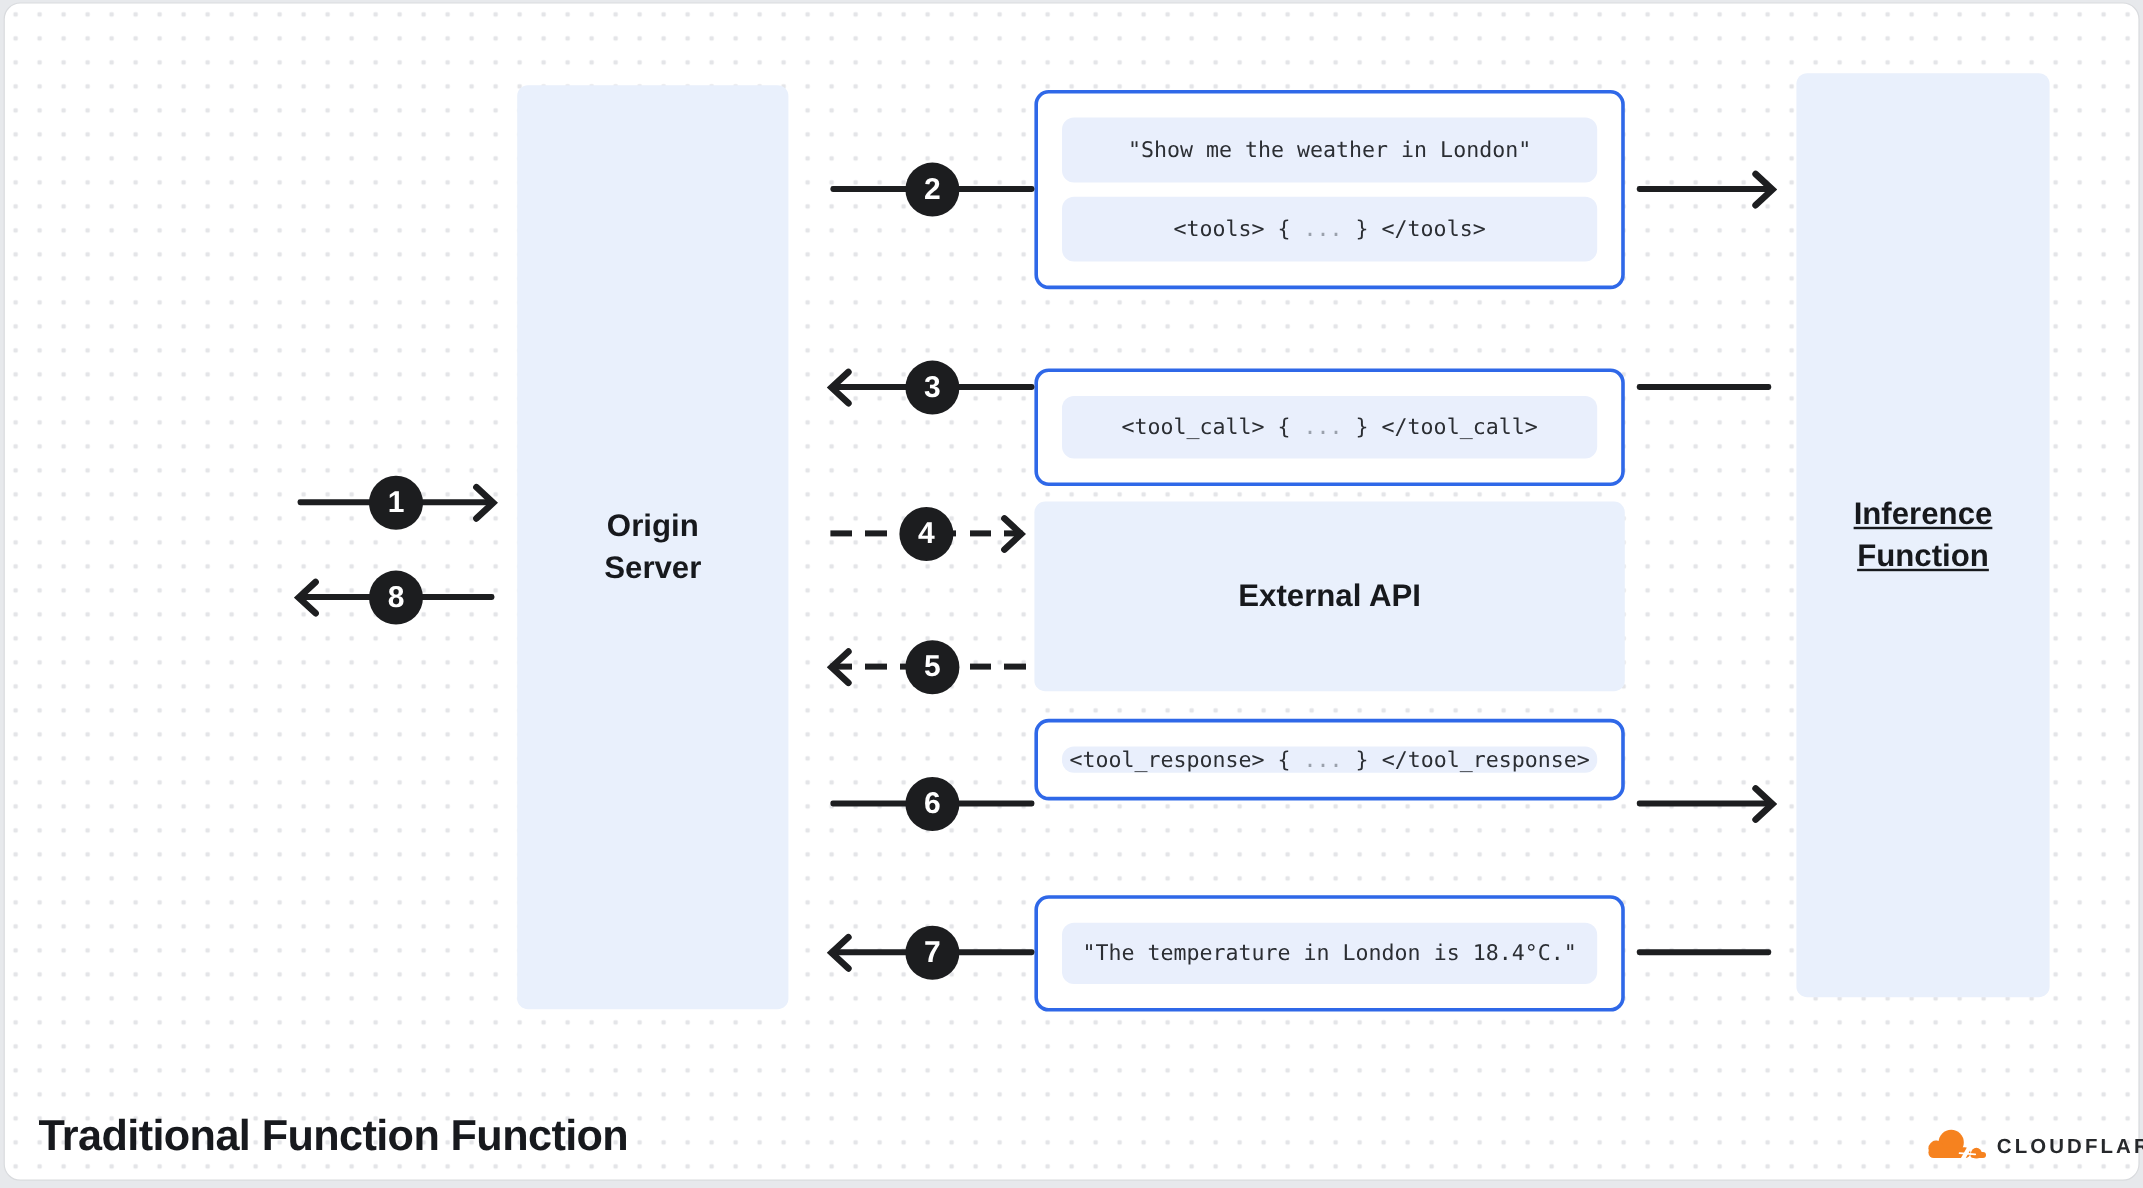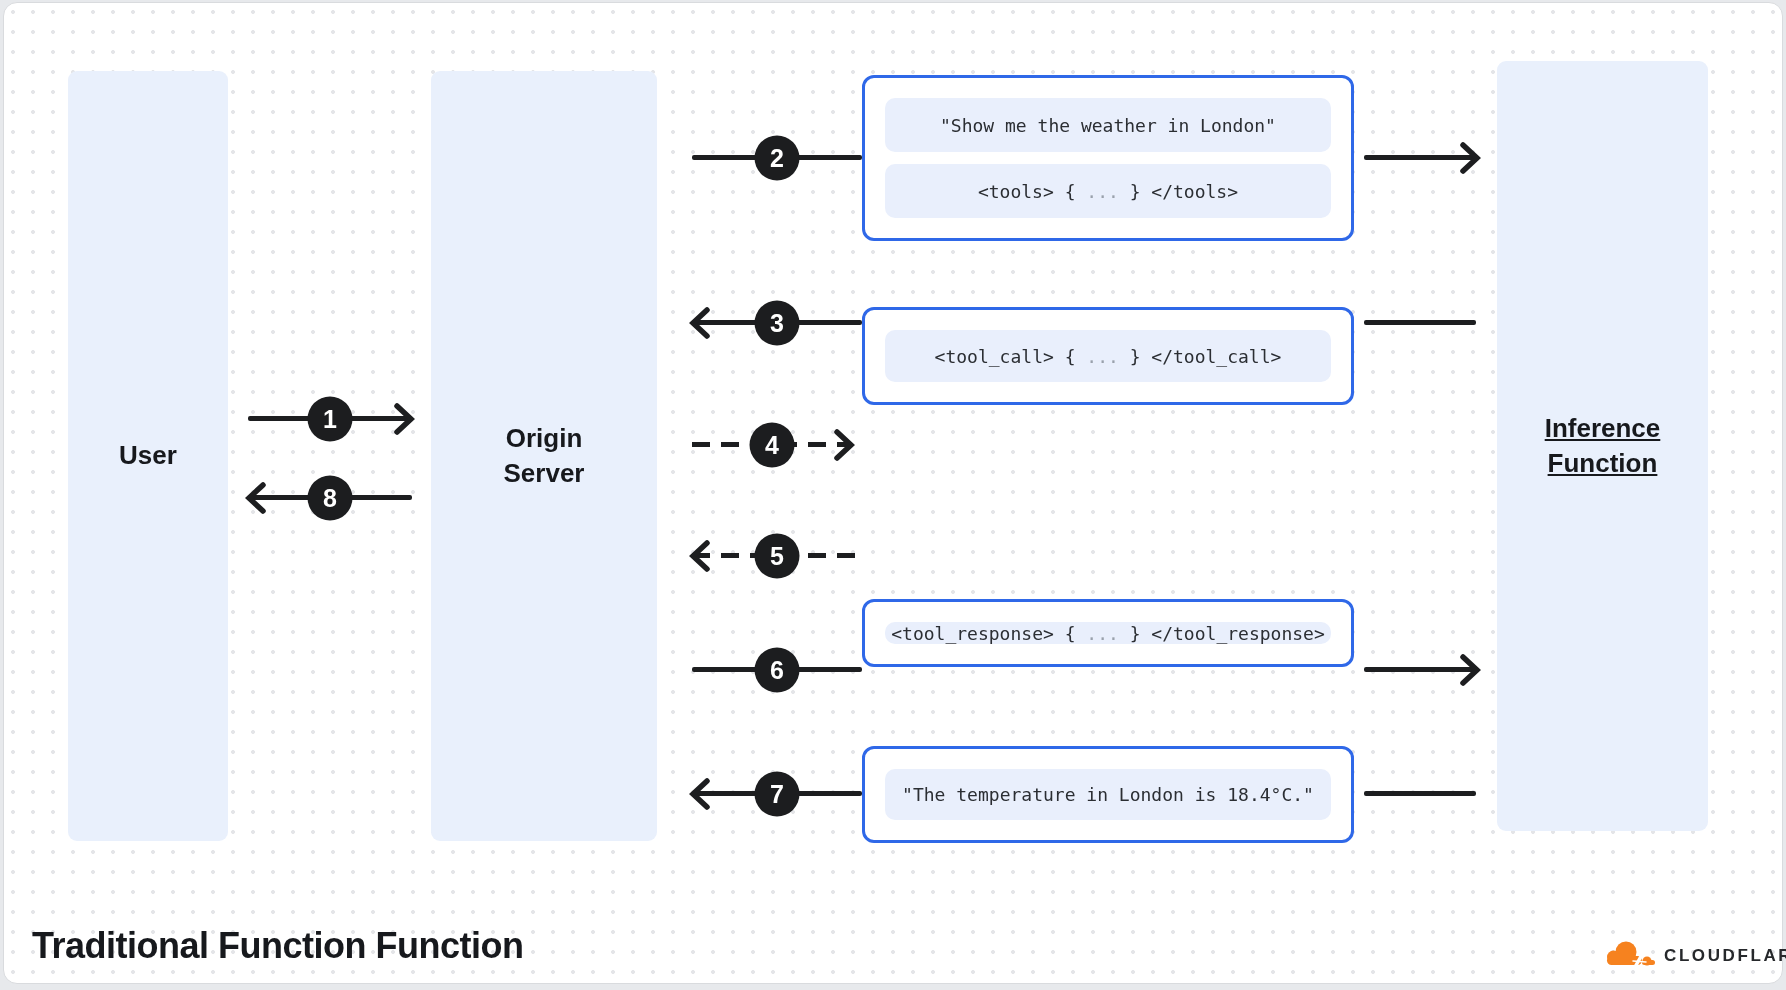--- a/index.html
+++ b/index.html
@@ -81,34 +81,34 @@
     font-size:17px; font-weight:700; color:#26282b; letter-spacing:2.6px;
     padding-bottom:3px;
   }
 </style>
 </head>
 <body>
 
 <div class="canvas">
   <div class="card">
 
-    <div class="node node-user">
-      <span>User</span>
-    </div>
     <div class="node node-origin">
       <span>
         <span>Origin</span><br>
         <span>Server</span>
       </span>
     </div>
     <div class="node node-inference">
       <span>
         <span>Inference</span><br>
         <span>Function</span>
       </span>
+    </div>
+    <div class="node node-external">
+      <span>External API</span>
     </div>
 
     <div class="msg msg-1">
       <div class="pill">"Show me the weather in London"</div>
       <div class="pill"><span>&lt;tools&gt; { </span><span class="dots">...</span><span> } &lt;/tools&gt;</span></div>
     </div>
 
     <div class="msg msg-2">
       <div class="pill"><span>&lt;tool_call&gt; { </span><span class="dots">...</span><span> } &lt;/tool_call&gt;</span></div>
     </div>

